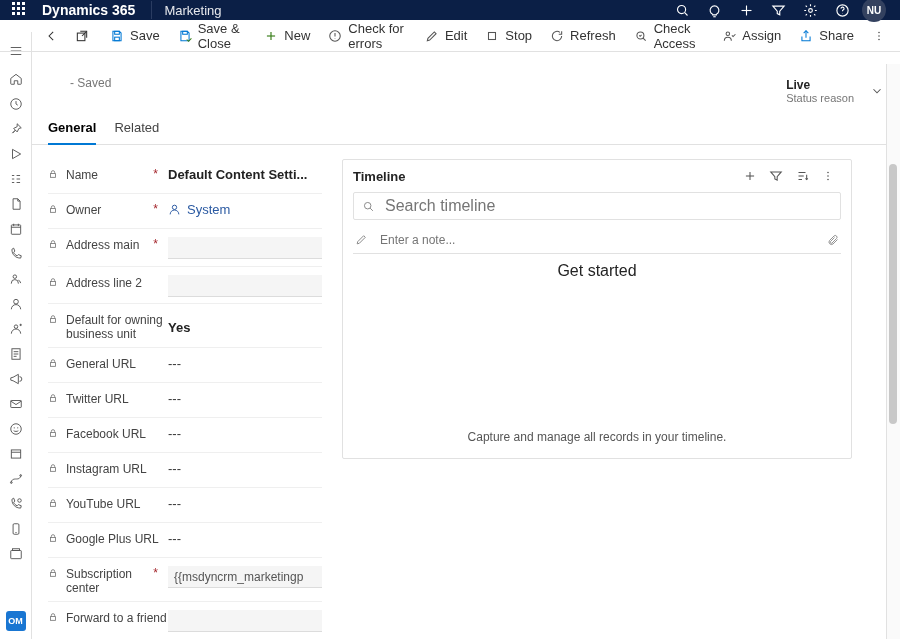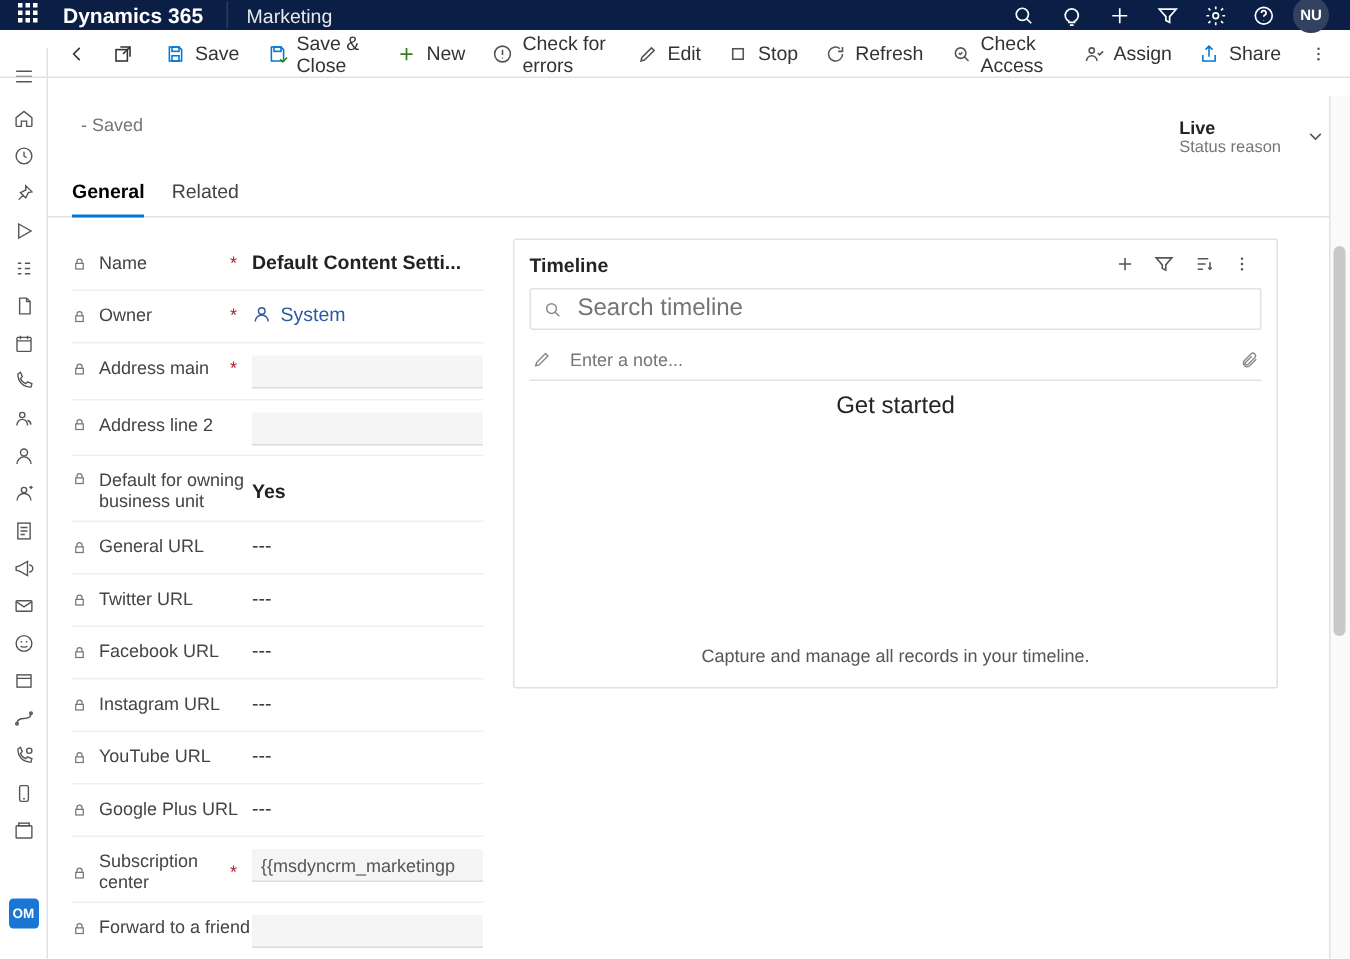--- a/index.html
+++ b/index.html
@@ -41,45 +41,45 @@
   .cmd svg{width:14px;height:14px;flex:0 0 14px}
   .cmd.green svg{stroke:#3a7e1a}
   .cmd.blue svg{stroke:var(--blue)}
   .cmd-more{width:28px}
 
   
   .rail{position:absolute;left:0;top:32px;bottom:0;width:32px;border-right:1px solid var(--border);background:#fff;display:flex;flex-direction:column;align-items:center;padding-top:4px;gap:0}
   .rail .collapse{height:30px;width:100%;display:flex;align-items:center;justify-content:center;cursor:pointer}
   .rail .ritem{height:25px;width:100%;display:flex;align-items:center;justify-content:center;cursor:pointer}
   .rail svg{stroke:#555;fill:none}
-  .rail .area{margin-top:auto;margin-bottom:20px}
+  .rail .area{margin-top:auto;margin-bottom:8px}
   .rail .area .badge{width:20px;height:20px;border-radius:3px;background:#1976d2;color:#fff;font-size:9px;font-weight:600;display:flex;align-items:center;justify-content:center}
 
   
   .page{position:absolute;left:32px;right:0;top:64px;bottom:0;display:flex;flex-direction:column}
   .header{padding:12px 16px 0 16px;display:flex;align-items:flex-start}
   .h-title{font-size:18px;font-weight:600}
-  .h-saved{font-size:12px;color:var(--muted);margin-left:6px}
+  .h-saved{font-size:12px;color:var(--muted);margin-left:22px}
   .h-sub{font-size:12px;color:var(--muted);margin-top:2px}
   .h-right{margin-left:auto;text-align:left;display:flex;align-items:center;gap:10px;padding-top:2px}
   .h-status-l{font-size:12px;font-weight:600}
   .h-status-s{font-size:11px;color:var(--muted)}
   .chev{margin-left:6px}
 
   
   .tabs{display:flex;gap:18px;padding:16px 16px 0 16px;border-bottom:1px solid var(--border)}
   .tab{padding:0 0 8px 0;font-size:13px;color:#444;cursor:pointer}
   .tab.active{font-weight:600;color:#000;border-bottom:2px solid var(--blue);margin-bottom:-1px}
 
   
   .body{flex:1;display:flex;gap:14px;padding:14px 8px 0 16px;overflow:hidden}
   .formcol{width:280px;display:flex;flex-direction:column;overflow-y:auto;padding-right:6px}
   .row{display:flex;align-items:flex-start;border-bottom:1px solid #efefef;min-height:35px;padding:8px 0}
   .row:last-child{border-bottom:none}
-  .lbl{width:120px;display:flex;align-items:center;gap:6px;font-size:12px;color:#444;padding-top:1px}
+  .lbl{width:120px;display:flex;align-items:flex-start;gap:6px;font-size:12px;color:#444;padding-top:1px}
   .lbl .req{color:#a4262c;margin-left:auto;padding-right:10px;line-height:12px}
   .lbl .lock{flex:0 0 12px;margin-top:1px}
   .val{flex:1;font-size:13px;color:#222;overflow:hidden;text-overflow:ellipsis;white-space:nowrap}
   .val.bold{font-weight:600}
   .val.link{color:var(--link);display:flex;align-items:center;gap:6px}
   .val.link svg{stroke:var(--link)}
   .val.input{height:22px;background:var(--field-bg);border:none;border-bottom:1px solid var(--field-border);display:flex;align-items:center;padding:0 6px;font-size:12px;color:#555}
   .val.emdash{color:#333}
 
   

